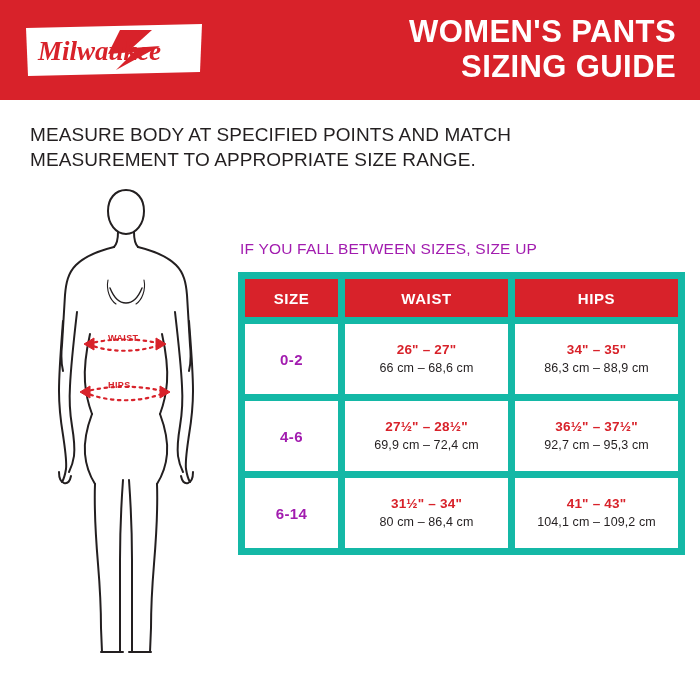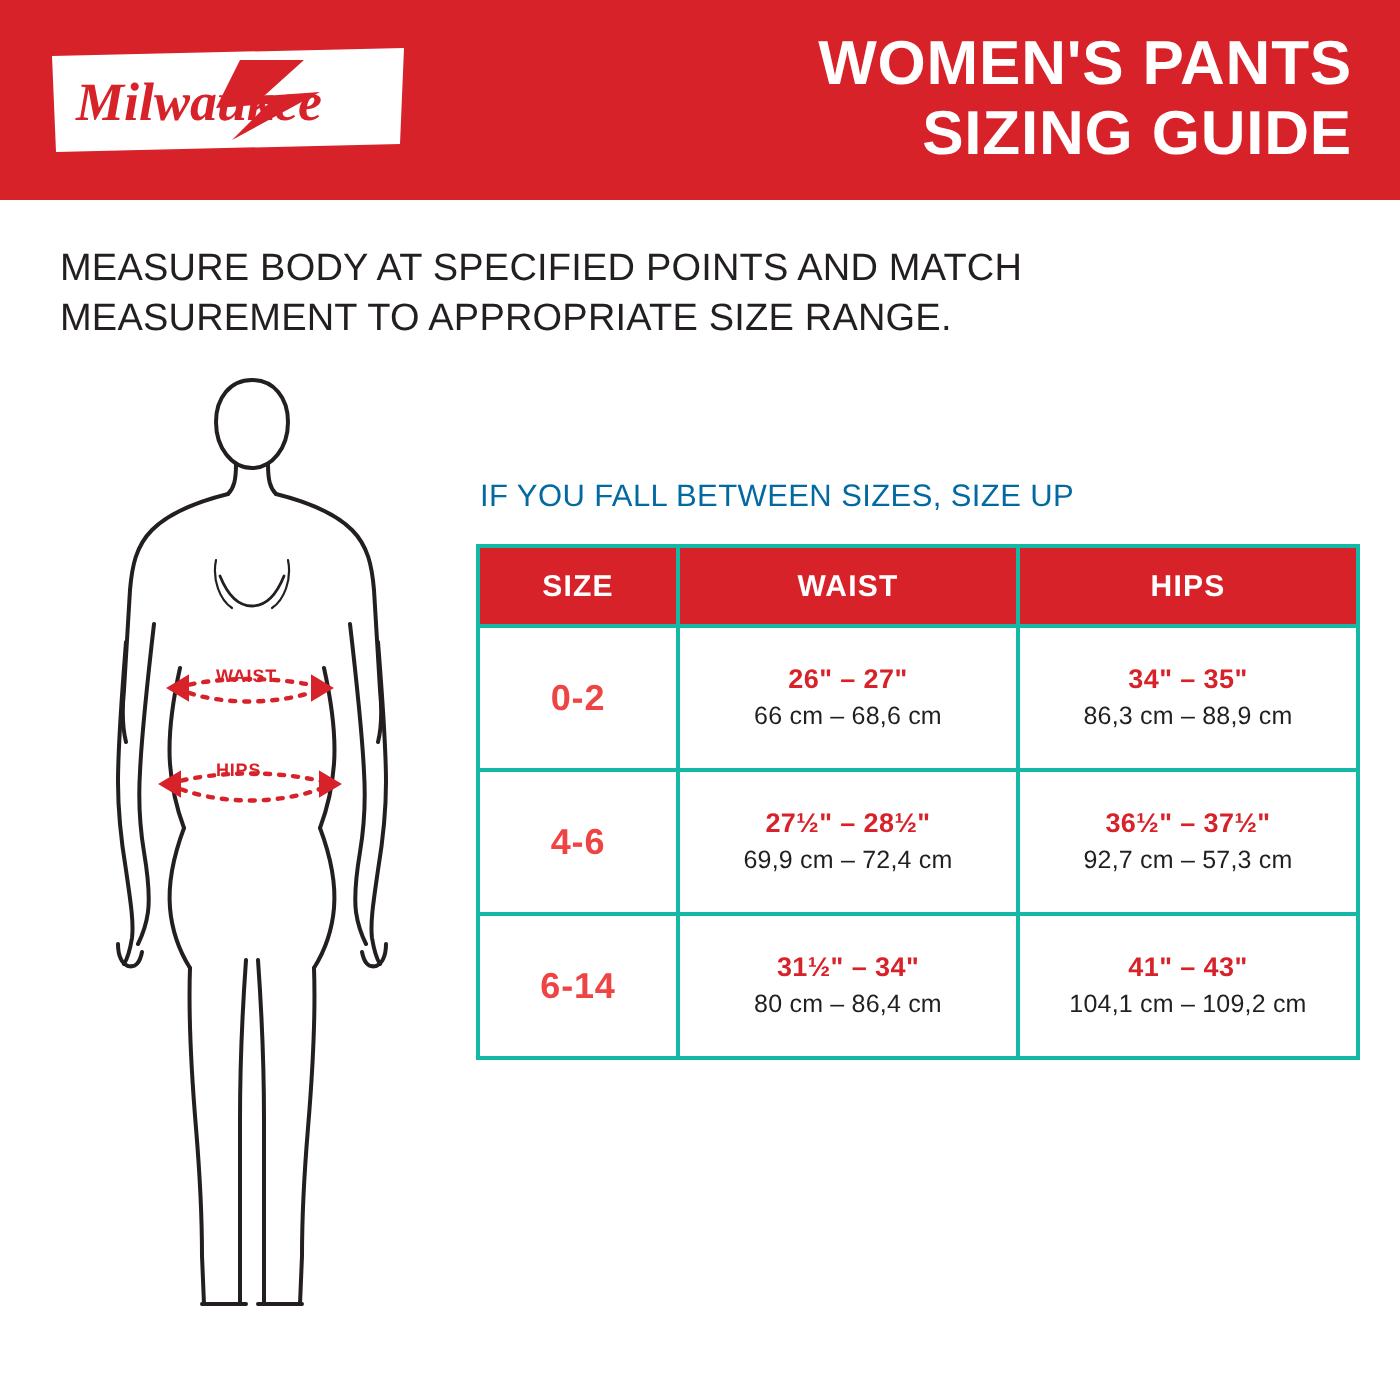--- a/index.html
+++ b/index.html
@@ -93,57 +93,57 @@
   }
   .fig-label.waist { left: 86px; top: 149px; }
   .fig-label.hips  { left: 86px; top: 196px; }
 
   .table-col {
     flex: 1 1 auto;
     position: relative;
     padding-left: 10px;
   }
   .note {
-    color: #0369a1;
+    color: #a21caf;
     font-size: 15.5px;
     letter-spacing: 0.2px;
     text-transform: uppercase;
     margin: 56px 0 14px 2px;
   }
 
   
   table.size-table {
     border-collapse: collapse;
     width: 440px;
     table-layout: fixed;
   }
   table.size-table th,
   table.size-table td {
-    border: 2px solid #14b8a6;
+    border: 7px solid #14b8a6;
     text-align: center;
     vertical-align: middle;
   }
   thead th {
     background: #d8222a;
     color: #ffffff;
     font-size: 15px;
     font-weight: bold;
     letter-spacing: 0.6px;
     height: 36px;
     text-transform: uppercase;
   }
   col.c-size { width: 100px; }
   col.c-waist { width: 170px; }
   col.c-hips { width: 170px; }
 
   tbody td { height: 68px; }
   td.size-cell {
-    color: #ef4444;
-    font-weight: bold;
-    font-size: 18px;
+    color: #a21caf;
+    font-weight: bold;
+    font-size: 15px;
     letter-spacing: 0.4px;
   }
   .m-in {
     color: #d8222a;
     font-weight: bold;
     font-size: 13.5px;
     letter-spacing: 0.2px;
     line-height: 1.35;
   }
   .m-cm {
@@ -264,21 +264,21 @@
             </td>
           </tr>
           <tr>
             <td class="size-cell">4-6</td>
             <td>
               <div class="m-in">27½" – 28½"</div>
               <div class="m-cm">69,9 cm – 72,4 cm</div>
             </td>
             <td>
               <div class="m-in">36½" – 37½"</div>
-              <div class="m-cm">92,7 cm – 57,3 cm</div>
+              <div class="m-cm">92,7 cm – 95,3 cm</div>
             </td>
           </tr>
           <tr>
             <td class="size-cell">6-14</td>
             <td>
               <div class="m-in">31½" – 34"</div>
               <div class="m-cm">80 cm – 86,4 cm</div>
             </td>
             <td>
               <div class="m-in">41" – 43"</div>

